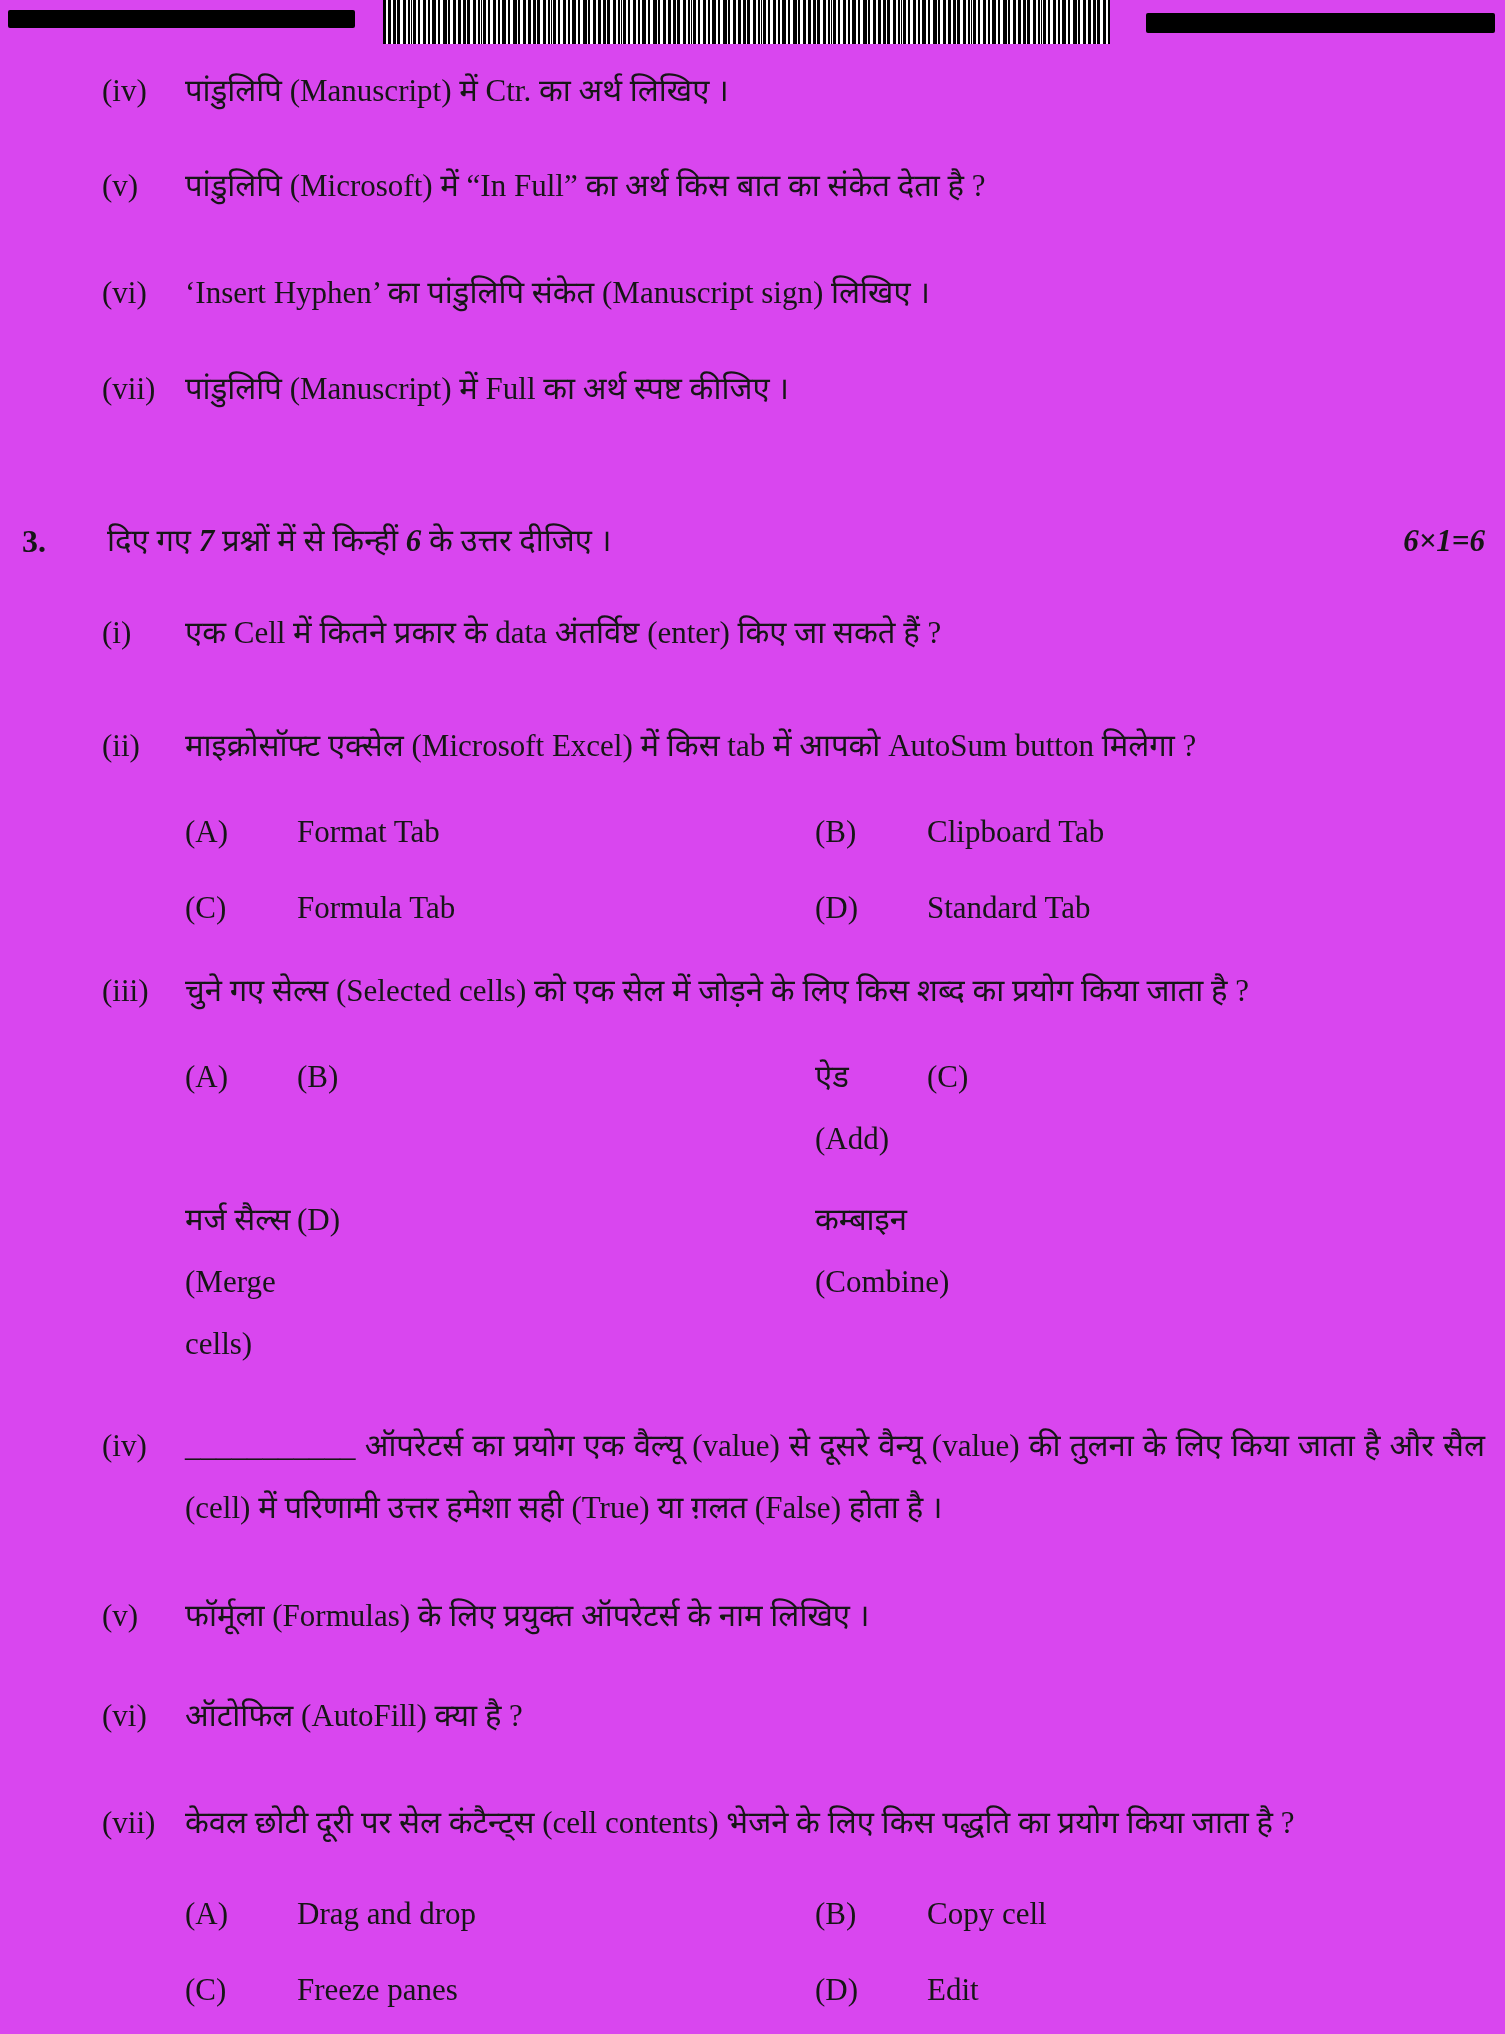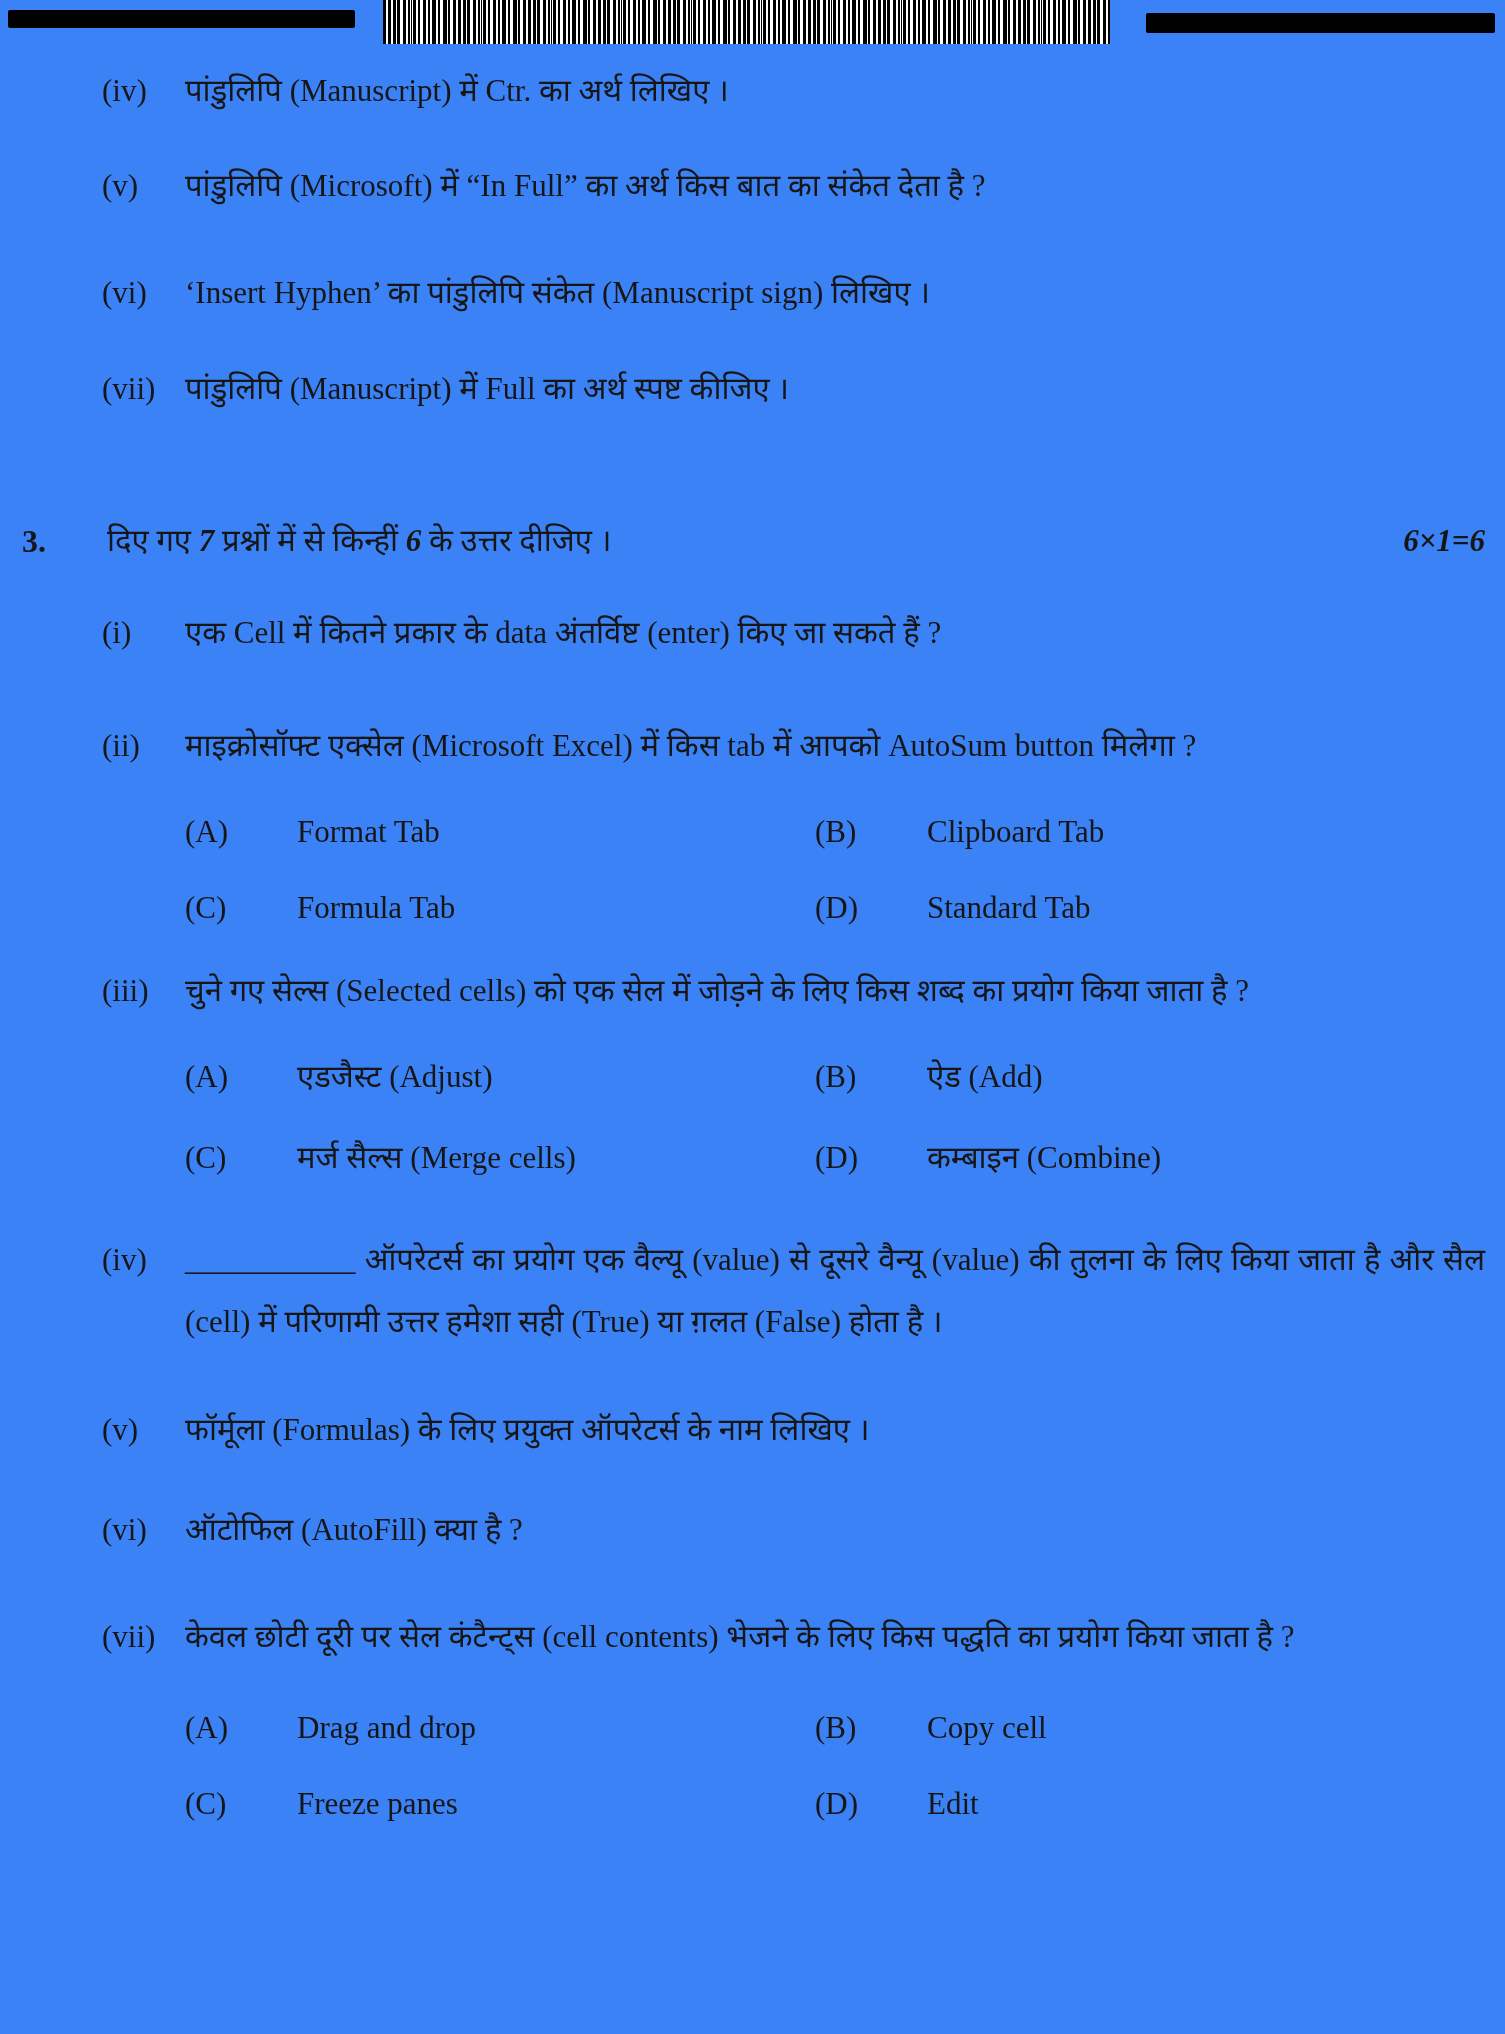--- a/index.html
+++ b/index.html
@@ -1,19 +1,19 @@
 <!DOCTYPE html>
 <html><head>
 <meta charset="utf-8">
 <style>
   html,body{margin:0;padding:0;background:#e8e8e8;}
   .page{
     position:relative;
     width:1505px;height:2034px;
-    background:#3b82f6;
+    background:#d946ef;
     color:#161616;
     font-family:"Liberation Serif","DejaVu Serif",serif;
     overflow:hidden;
   }
   
   .corner-bar{position:absolute;background:#000;}
   .corner-bar.left{left:8px;top:10px;width:347px;height:18px;border-radius:2px;}
   .corner-bar.right{left:1146px;top:13px;width:349px;height:20px;border-radius:2px;}
   .barcode{
     position:absolute;left:383px;top:0;width:727px;height:44px;
@@ -109,21 +109,20 @@
       <span class="otxt">Standard Tab</span>
     </div>
 
     <div class="qrow" style="margin-top:21px">
       <span class="qlabel">(iii)</span>
       <div class="qtext">चुने गए सेल्स (Selected cells) को एक सेल में जोड़ने के लिए किस शब्द का प्रयोग किया जाता है ?</div>
     </div>
 
     <div class="opts" style="margin-top:24px;row-gap:19px">
       <span class="olet">(A)</span>
-      <span class="otxt">एडजैस्ट (Adjust)</span>
       <span class="olet">(B)</span>
       <span class="otxt">ऐड (Add)</span>
       <span class="olet">(C)</span>
       <span class="otxt">मर्ज सैल्स (Merge cells)</span>
       <span class="olet">(D)</span>
       <span class="otxt">कम्बाइन (Combine)</span>
     </div>
 
     <div class="qrow" style="margin-top:40px">
       <span class="qlabel">(iv)</span>

